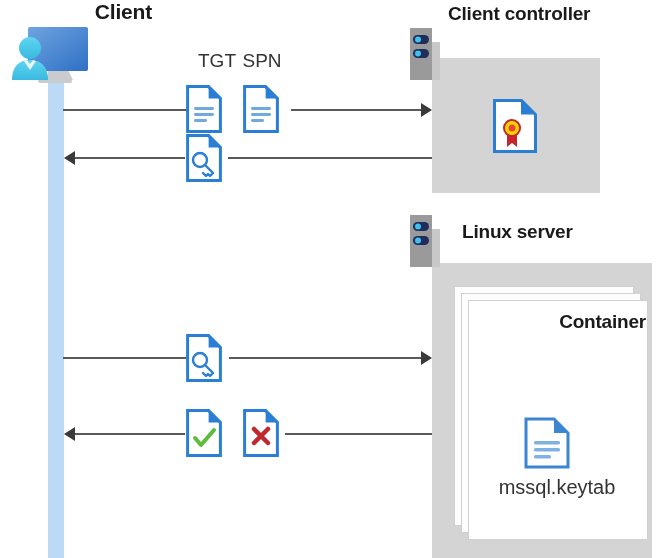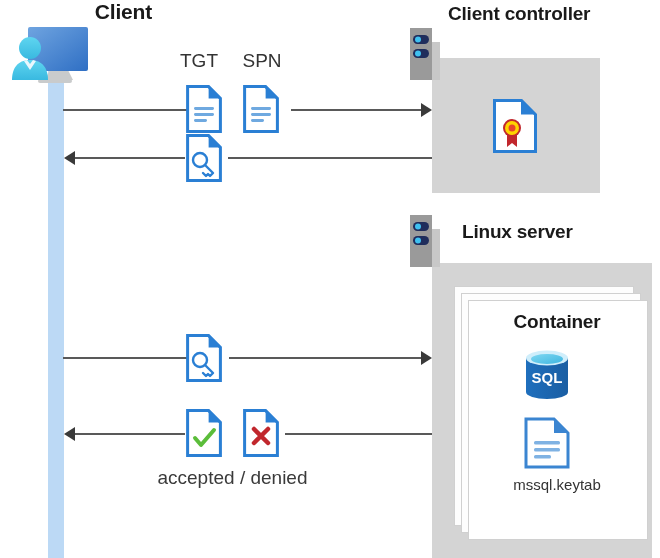--- a/index.html
+++ b/index.html
@@ -57,29 +57,29 @@
   .stack-card{
     background:#fdfdfd;
     border:1px solid #d0d0d0;
   }
   #stack3{ left:454px; top:286px; width:178px; height:238px; }
   #stack2{ left:461px; top:293px; width:178px; height:238px; }
   #stack1{ left:468px; top:300px; width:178px; height:238px; background:#ffffff; }
 
   #container-title{
     left:468px; top:311px; width:178px;
-    text-align:center;
+    text-align:right;
     font-size:19px; font-weight:bold; color:#1a1a1a;
     letter-spacing:-0.2px;
   }
   #sql-icon{ left:521px; top:347px; width:52px; height:56px; }
   #keytab-icon{ left:524px; top:417px; width:46px; height:52px; }
   #keytab-label{
     left:468px; top:476px; width:178px;
-    text-align:center; font-size:15px; color:#333333;
+    text-align:center; font-size:20px; color:#333333;
   }
 
   
   .hline{ height:2px; background:#595959; }
   .arrowhead{ width:0;height:0; }
   .arrow-right{
     border-top:7px solid transparent;
     border-bottom:7px solid transparent;
     border-left:11px solid #3a3a3a;
   }
@@ -101,21 +101,21 @@
 
   
   #l3a{ left:63px; top:357px; width:124px; }
   #l3b{ left:229px; top:357px; width:194px; }
   #a3{ left:421px; top:351px; }
 
   
   #l4a{ left:75px; top:433px; width:110px; }
   #l4b{ left:285px; top:433px; width:147px; }
   #a4{ left:64px; top:427px; }
-  #tgt-label{ left:174px; top:50px; width:50px; text-align:center; font-size:19px; color:#333; }
+  #tgt-label{ left:192px; top:50px; width:50px; text-align:center; font-size:19px; color:#333; }
   #spn-label{ left:234px; top:50px; width:56px; text-align:center; font-size:19px; color:#333; }
   #tgt-doc{ left:186px; top:85px; width:36px; height:48px; }
   #spn-doc{ left:243px; top:85px; width:36px; height:48px; }
   #key-doc1{ left:186px; top:134px; width:36px; height:48px; }
   #key-doc2{ left:186px; top:334px; width:36px; height:48px; }
   #ok-doc{ left:186px; top:409px; width:36px; height:48px; }
   #no-doc{ left:243px; top:409px; width:36px; height:48px; }
   #verdict-label{
     left:115px; top:467px; width:235px;
     text-align:center; font-size:19px; color:#3a3a3a;
@@ -197,38 +197,20 @@
   </div>
 
   <div class="abs section-title" id="linux-title">Linux server</div>
 
   <div class="abs stack-card" id="stack3"></div>
   <div class="abs stack-card" id="stack2"></div>
   <div class="abs stack-card" id="stack1"></div>
 
   <div class="abs" id="container-title">Container</div>
 
-  <div class="abs" id="sql-icon">
-    <svg width="52" height="56" viewBox="0 0 52 56">
-      <defs>
-        <linearGradient id="sqlg" x1="0" y1="0" x2="1" y2="0">
-          <stop offset="0%" stop-color="#1f6fbd"></stop>
-          <stop offset="100%" stop-color="#1a5ea3"></stop>
-        </linearGradient>
-        <linearGradient id="sqltop" x1="0" y1="0" x2="1" y2="1">
-          <stop offset="0%" stop-color="#7fd8f2"></stop>
-          <stop offset="100%" stop-color="#3fb6e0"></stop>
-        </linearGradient>
-      </defs>
-      <path d="M5 11 h42 v34 a21 7 0 0 1 -42 0 z" fill="url(#sqlg)"></path>
-      <ellipse cx="26" cy="11" rx="21" ry="7.5" fill="#cfeefb"></ellipse>
-      <ellipse cx="26" cy="12" rx="16" ry="5" fill="url(#sqltop)"></ellipse>
-      <text x="26" y="36" font-family="Liberation Sans, sans-serif" font-size="15" font-weight="bold" fill="#ffffff" text-anchor="middle">SQL</text>
-    </svg>
-  </div>
 
   <div class="abs" id="keytab-icon">
     <svg width="46" height="52" viewBox="0 0 46 52">
       <path d="M2 2 h28 l14 14 v34 h-42 z" fill="#ffffff" stroke="#3b85d1" stroke-width="3"></path>
       <path d="M30 2 v14 h14 z" fill="#3b85d1"></path>
       <rect x="10" y="24" width="26" height="3.5" rx="1.5" fill="#7fb2e3"></rect>
       <rect x="10" y="31" width="26" height="3.5" rx="1.5" fill="#7fb2e3"></rect>
       <rect x="10" y="38" width="17" height="3.5" rx="1.5" fill="#7fb2e3"></rect>
     </svg>
   </div>
@@ -301,15 +283,14 @@
   </div>
 
   <div class="abs" id="no-doc">
     <svg width="36" height="48" viewBox="0 0 36 48">
       <path d="M1.6 1.6 h21 l11.8 11.8 v33 h-32.8 z" fill="#ffffff" stroke="#2a7fd4" stroke-width="3"></path>
       <path d="M22.6 1.6 v11.8 h11.8 z" fill="#2a7fd4"></path>
       <path d="M11 20 l14 14 M25 20 l-14 14" fill="none" stroke="#c1272d" stroke-width="4.5" stroke-linecap="round"></path>
     </svg>
   </div>
 
-  <div class="abs" id="verdict-label">accepted / denied</div>
 
 </div>
 
 </body></html>

